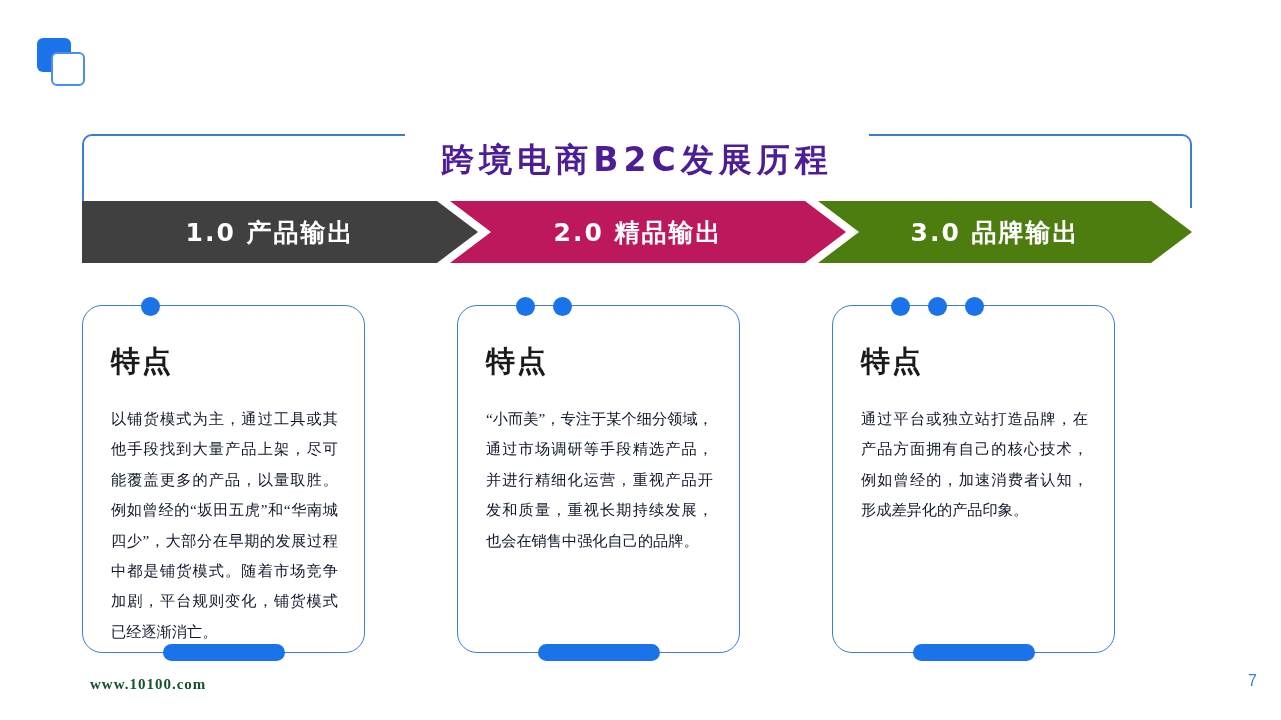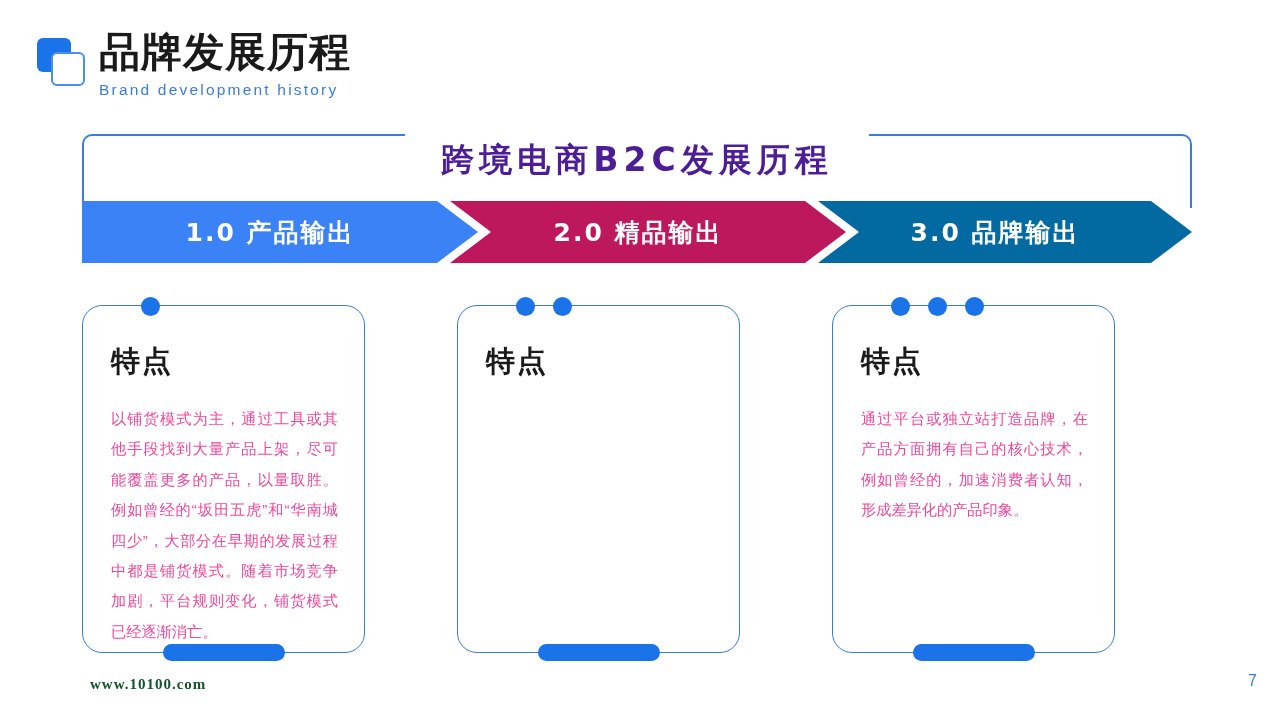--- a/index.html
+++ b/index.html
@@ -32,62 +32,58 @@
   .main-title{position:absolute;left:0;right:0;top:4px;text-align:center;
               font-size:33px;font-weight:bold;color:#4c1d95;letter-spacing:5px;
               font-family:"DejaVu Sans","Liberation Sans",sans-serif;}
 
   
   .banners{position:absolute;left:82px;top:201px;width:1110px;height:62px;}
   .banner{position:absolute;top:0;height:62px;display:flex;align-items:center;justify-content:center;
           color:#ffffff;font-size:25px;font-weight:bold;letter-spacing:2px;
           font-family:"DejaVu Sans","Liberation Sans",sans-serif;}
   .banner span{position:relative;left:-10px;}
-  .b1{left:0;width:396px;background:#3b82f6;
+  .b1{left:0;width:396px;background:#404040;
       clip-path:polygon(0 0, 355px 0, 396px 50%, 355px 100%, 0 100%);}
   .b2{left:368px;width:396px;background:#be185d;
       clip-path:polygon(0 0, 355px 0, 396px 50%, 355px 100%, 0 100%, 41px 50%);}
-  .b3{left:736px;width:374px;background:#0369a1;
+  .b3{left:736px;width:374px;background:#4d7c0f;
       clip-path:polygon(0 0, 333px 0, 374px 50%, 333px 100%, 0 100%, 41px 50%);}
 
   
   .cards{position:absolute;left:82px;top:305px;width:1110px;height:350px;}
   .card{position:absolute;top:0;width:283px;height:348px;
         border:1.6px solid #3d7cd4;border-radius:20px;box-sizing:border-box;background:#fff;}
   .c1{left:0;}
   .c2{left:375px;}
   .c3{left:750px;}
   .dots{position:absolute;top:-9px;left:58px;display:flex;gap:18px;}
   .dot{width:19px;height:19px;border-radius:50%;background:#1a73e8;}
   .card-head{margin:36px 0 0 28px;font-size:29px;font-weight:bold;color:#1a1a1a;letter-spacing:2px;
              font-family:"DejaVu Sans","Liberation Sans",sans-serif;}
-  .card-body{margin:22px 26px 0 28px;font-size:15.2px;line-height:2.0;color:#ec4899;text-align:justify;
-             font-family:Liberation Sans, sans-serif;}
+  .card-body{margin:22px 26px 0 28px;font-size:15.2px;line-height:2.0;color:#0f172a;text-align:justify;
+             font-family:Liberation Serif, serif;}
   .pill{position:absolute;bottom:-9px;left:50%;transform:translateX(-50%);
         width:122px;height:17px;border-radius:9px;background:#1a73e8;}
 
   
   .footer-url{position:absolute;left:90px;top:676px;font-size:15px;color:#14532d;letter-spacing:1px;
               font-family:"Liberation Serif","DejaVu Serif",serif;font-weight:bold;}
   .page-no{position:absolute;right:24px;top:672px;font-size:16px;color:#3d7cd4;
            font-family:"Liberation Sans",sans-serif;}
 </style>
 </head>
 <body>
 
 <div class="slide">
 
   <div class="header">
     <div class="logo-mark">
       <div class="logo-back"></div>
       <div class="logo-front"></div>
-    </div>
-    <div class="titles">
-      <div class="title-cn">品牌发展历程</div>
-      <div class="title-en">Brand development history</div>
     </div>
   </div>
 
   <div class="bracket">
     <div class="side l"></div>
     <div class="top-l"></div>
     <div class="top-r"></div>
     <div class="side r"></div>
     <div class="main-title">跨境电商B2C发展历程</div>
   </div>
@@ -114,20 +110,21 @@
       <div class="card-body">以铺货模式为主，通过工具或其他手段找到大量产品上架，尽可能覆盖更多的产品，以量取胜。例如曾经的“坂田五虎”和“华南城四少”，大部分在早期的发展过程中都是铺货模式。随着市场竞争加剧，平台规则变化，铺货模式已经逐渐消亡。</div>
       <div class="pill"></div>
     </div>
 
     <div class="card c2">
       <div class="dots">
         <div class="dot"></div>
         <div class="dot"></div>
       </div>
       <div class="card-head">特点</div>
+      <div class="card-body">“小而美”，专注于某个细分领域，通过市场调研等手段精选产品，并进行精细化运营，重视产品开发和质量，重视长期持续发展，也会在销售中强化自己的品牌。</div>
       <div class="pill"></div>
     </div>
 
     <div class="card c3">
       <div class="dots">
         <div class="dot"></div>
         <div class="dot"></div>
         <div class="dot"></div>
       </div>
       <div class="card-head">特点</div>

